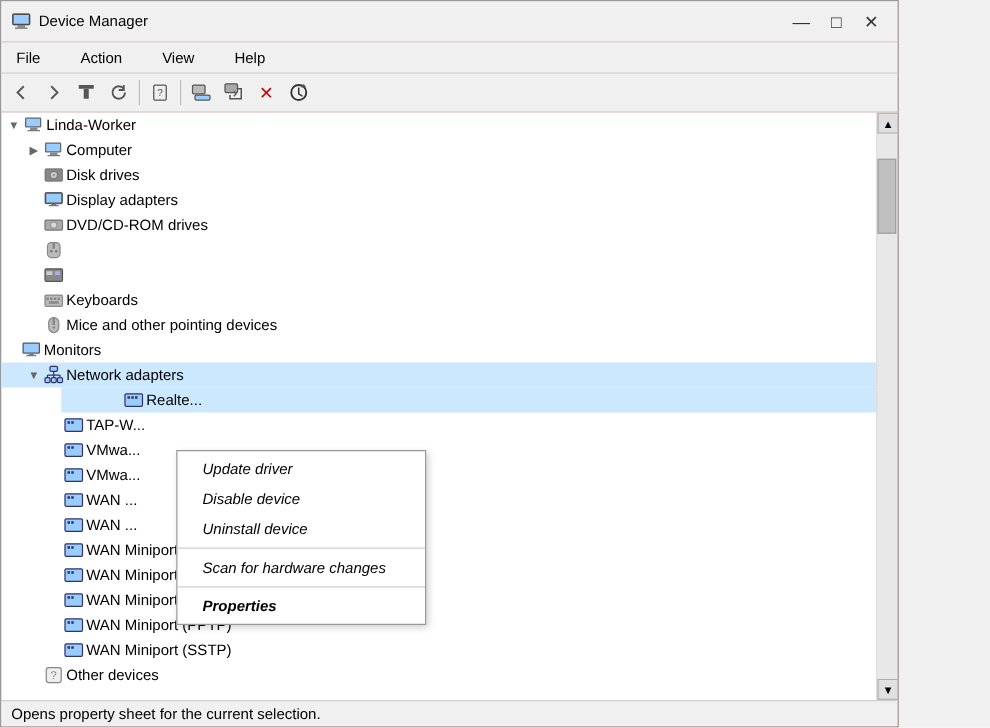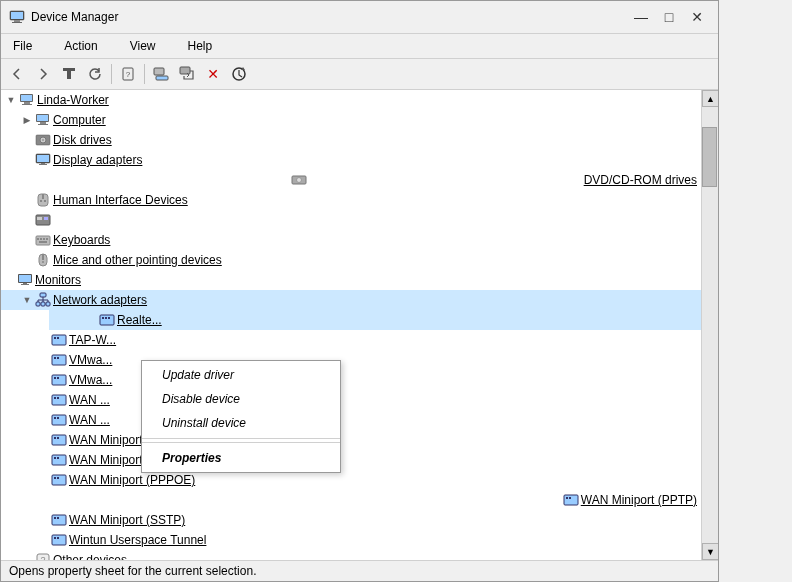--- a/index.html
+++ b/index.html
@@ -27,21 +27,21 @@
 
     .scrollbar { width: 17px; background: #f0f0f0; border-left: 1px solid #d0d0d0; display: flex; flex-direction: column; }
     .scrollbar-btn { width: 17px; height: 17px; background: #e0e0e0; border: 1px solid #b0b0b0; display: flex; align-items: center; justify-content: center; cursor: pointer; font-size: 9px; }
     .scrollbar-track { flex: 1; background: #e8e8e8; position: relative; }
     .scrollbar-thumb { width: 15px; height: 60px; background: #c0c0c0; position: absolute; top: 20px; left: 0; border: 1px solid #a0a0a0; cursor: pointer; }
 
     .tree-item { display: flex; align-items: center; height: 20px; cursor: pointer; white-space: nowrap; padding-right: 4px; }
     .tree-item.context-selected { background: #cce8ff; }
     .expand-btn { width: 16px; height: 16px; display: inline-flex; align-items: center; justify-content: center; font-size: 9px; color: #666; cursor: pointer; flex-shrink: 0; }
     .tree-icon { width: 16px; height: 16px; margin-right: 2px; flex-shrink: 0; display: inline-flex; align-items: center; justify-content: center; }
-    .tree-label { font-size: 12px; text-decoration: underline; }
+    .tree-label { font-size: 12px; }
 
     
     .context-menu { position: absolute; background: #fff; border: 1px solid #999; box-shadow: 2px 2px 6px rgba(0,0,0,0.2); z-index: 100; min-width: 200px; padding: 2px 0; }
     .ctx-item { padding: 5px 20px; cursor: pointer; font-size: 12px; }
     .ctx-item.bold { font-weight: bold; }
     .ctx-sep { height: 1px; background: #d0d0d0; margin: 3px 0; }
 
     .status-bar { background: #f0f0f0; border-top: 1px solid #d0d0d0; padding: 3px 8px; font-size: 12px; color: #000; }
 
     
@@ -180,42 +180,41 @@
           <svg width="16" height="16" viewBox="0 0 16 16">
             <rect x="1" y="2" width="14" height="9" rx="1" fill="#555" stroke="#333" stroke-width="0.5"></rect>
             <rect x="2" y="3" width="12" height="7" fill="#9cf"></rect>
             <rect x="6" y="11" width="4" height="1" fill="#777"></rect>
             <rect x="4" y="12" width="8" height="1" fill="#777"></rect>
           </svg>
         </span>
         <span class="tree-label">Display adapters</span>
       </div>
 
-      <div class="tree-item" style=" justify-content: space-between;">
+      <div class="tree-item" style="padding-left: 18px;">
         <span class="expand-btn" style="visibility:hidden;">▶</span>
         <span class="tree-icon">
           <svg width="16" height="16" viewBox="0 0 16 16">
             <rect x="1" y="4" width="14" height="8" rx="1" fill="#aaa" stroke="#777"></rect>
             <circle cx="8" cy="8" r="2.5" fill="#ddd" stroke="#999"></circle>
           </svg>
         </span>
         <span class="tree-label">DVD/CD-ROM drives</span>
       </div>
 
       <div class="tree-item" style="padding-left: 18px;">
         <span class="expand-btn" style="visibility:hidden;">▶</span>
         <span class="tree-icon">
           <svg width="16" height="16" viewBox="0 0 16 16">
             <rect x="3" y="2" width="10" height="12" rx="3" fill="#bbb" stroke="#888"></rect>
             <rect x="7" y="2" width="2" height="5" fill="#888"></rect>
             <circle cx="6" cy="9" r="1" fill="#777"></circle>
             <circle cx="10" cy="9" r="1" fill="#777"></circle>
           </svg>
         </span>
-        <span class="tree-label">Human Interface Devices</span>
       </div>
 
       <div class="tree-item" style="padding-left: 18px;">
         <span class="expand-btn" style="visibility:hidden;">▶</span>
         <span class="tree-icon">
           <svg width="16" height="16" viewBox="0 0 16 16">
             <rect x="1" y="3" width="14" height="10" rx="1" fill="#888" stroke="#555"></rect>
             <rect x="2" y="5" width="5" height="3" fill="#ccc"></rect>
             <rect x="9" y="5" width="4" height="3" fill="#aaf"></rect>
           </svg>
@@ -382,21 +381,21 @@
         <span class="tree-icon">
           <svg width="16" height="16" viewBox="0 0 16 16">
               <rect x="1" y="3" width="14" height="10" rx="1" fill="#99ccff" stroke="#336"></rect>
               <rect x="3" y="5" width="2" height="2" fill="#336"></rect>
               <rect x="6" y="5" width="2" height="2" fill="#336"></rect>
             </svg>
         </span>
         <span class="tree-label">WAN Miniport (PPPOE)</span>
       </div>
 
-      <div class="tree-item" style="padding-left: 34px; justify-content: flex-end;">
+      <div class="tree-item" style="padding-left: 34px;">
         <span class="expand-btn" style="visibility:hidden;">▶</span>
         <span class="tree-icon">
           <svg width="16" height="16" viewBox="0 0 16 16">
               <rect x="1" y="3" width="14" height="10" rx="1" fill="#99ccff" stroke="#336"></rect>
               <rect x="3" y="5" width="2" height="2" fill="#336"></rect>
               <rect x="6" y="5" width="2" height="2" fill="#336"></rect>
             </svg>
         </span>
         <span class="tree-label">WAN Miniport (PPTP)</span>
       </div>
@@ -406,48 +405,38 @@
         <span class="tree-icon">
           <svg width="16" height="16" viewBox="0 0 16 16">
               <rect x="1" y="3" width="14" height="10" rx="1" fill="#99ccff" stroke="#336"></rect>
               <rect x="3" y="5" width="2" height="2" fill="#336"></rect>
               <rect x="6" y="5" width="2" height="2" fill="#336"></rect>
             </svg>
         </span>
         <span class="tree-label">WAN Miniport (SSTP)</span>
       </div>
 
-      <div class="tree-item" style="padding-left: 34px;">
-        <span class="expand-btn" style="visibility:hidden;">▶</span>
-        <span class="tree-icon">
-          <svg width="16" height="16" viewBox="0 0 16 16">
-              <rect x="1" y="3" width="14" height="10" rx="1" fill="#99ccff" stroke="#336"></rect>
-              <rect x="3" y="5" width="2" height="2" fill="#336"></rect>
-              <rect x="6" y="5" width="2" height="2" fill="#336"></rect>
-            </svg>
-        </span>
-        <span class="tree-label">Wintun Userspace Tunnel</span>
-      </div>
 
       <div class="tree-item" style="padding-left: 18px;">
         <span class="expand-btn" style="visibility:hidden;">▶</span>
         <span class="tree-icon">
           <svg width="16" height="16" viewBox="0 0 16 16">
             <rect x="2" y="2" width="12" height="12" rx="2" fill="#eee" stroke="#888"></rect>
             <text x="8" y="11" text-anchor="middle" font-size="9" fill="#888">?</text>
           </svg>
         </span>
         <span class="tree-label">Other devices</span>
       </div>
 
       <div class="context-menu" style="left: 140px; top: 270px; font-style: italic;">
         <div class="ctx-item">Update driver</div>
         <div class="ctx-item">Disable device</div>
         <div class="ctx-item">Uninstall device</div>
         <div class="ctx-sep"></div>
+        <div class="ctx-item">Scan for hardware changes</div>
         <div class="ctx-sep"></div>
         <div class="ctx-item bold">Properties</div>
       </div>
 
     </div>
 
     <div class="scrollbar">
       <div class="scrollbar-btn">▲</div>
       <div class="scrollbar-track">
         <div class="scrollbar-thumb"></div>

